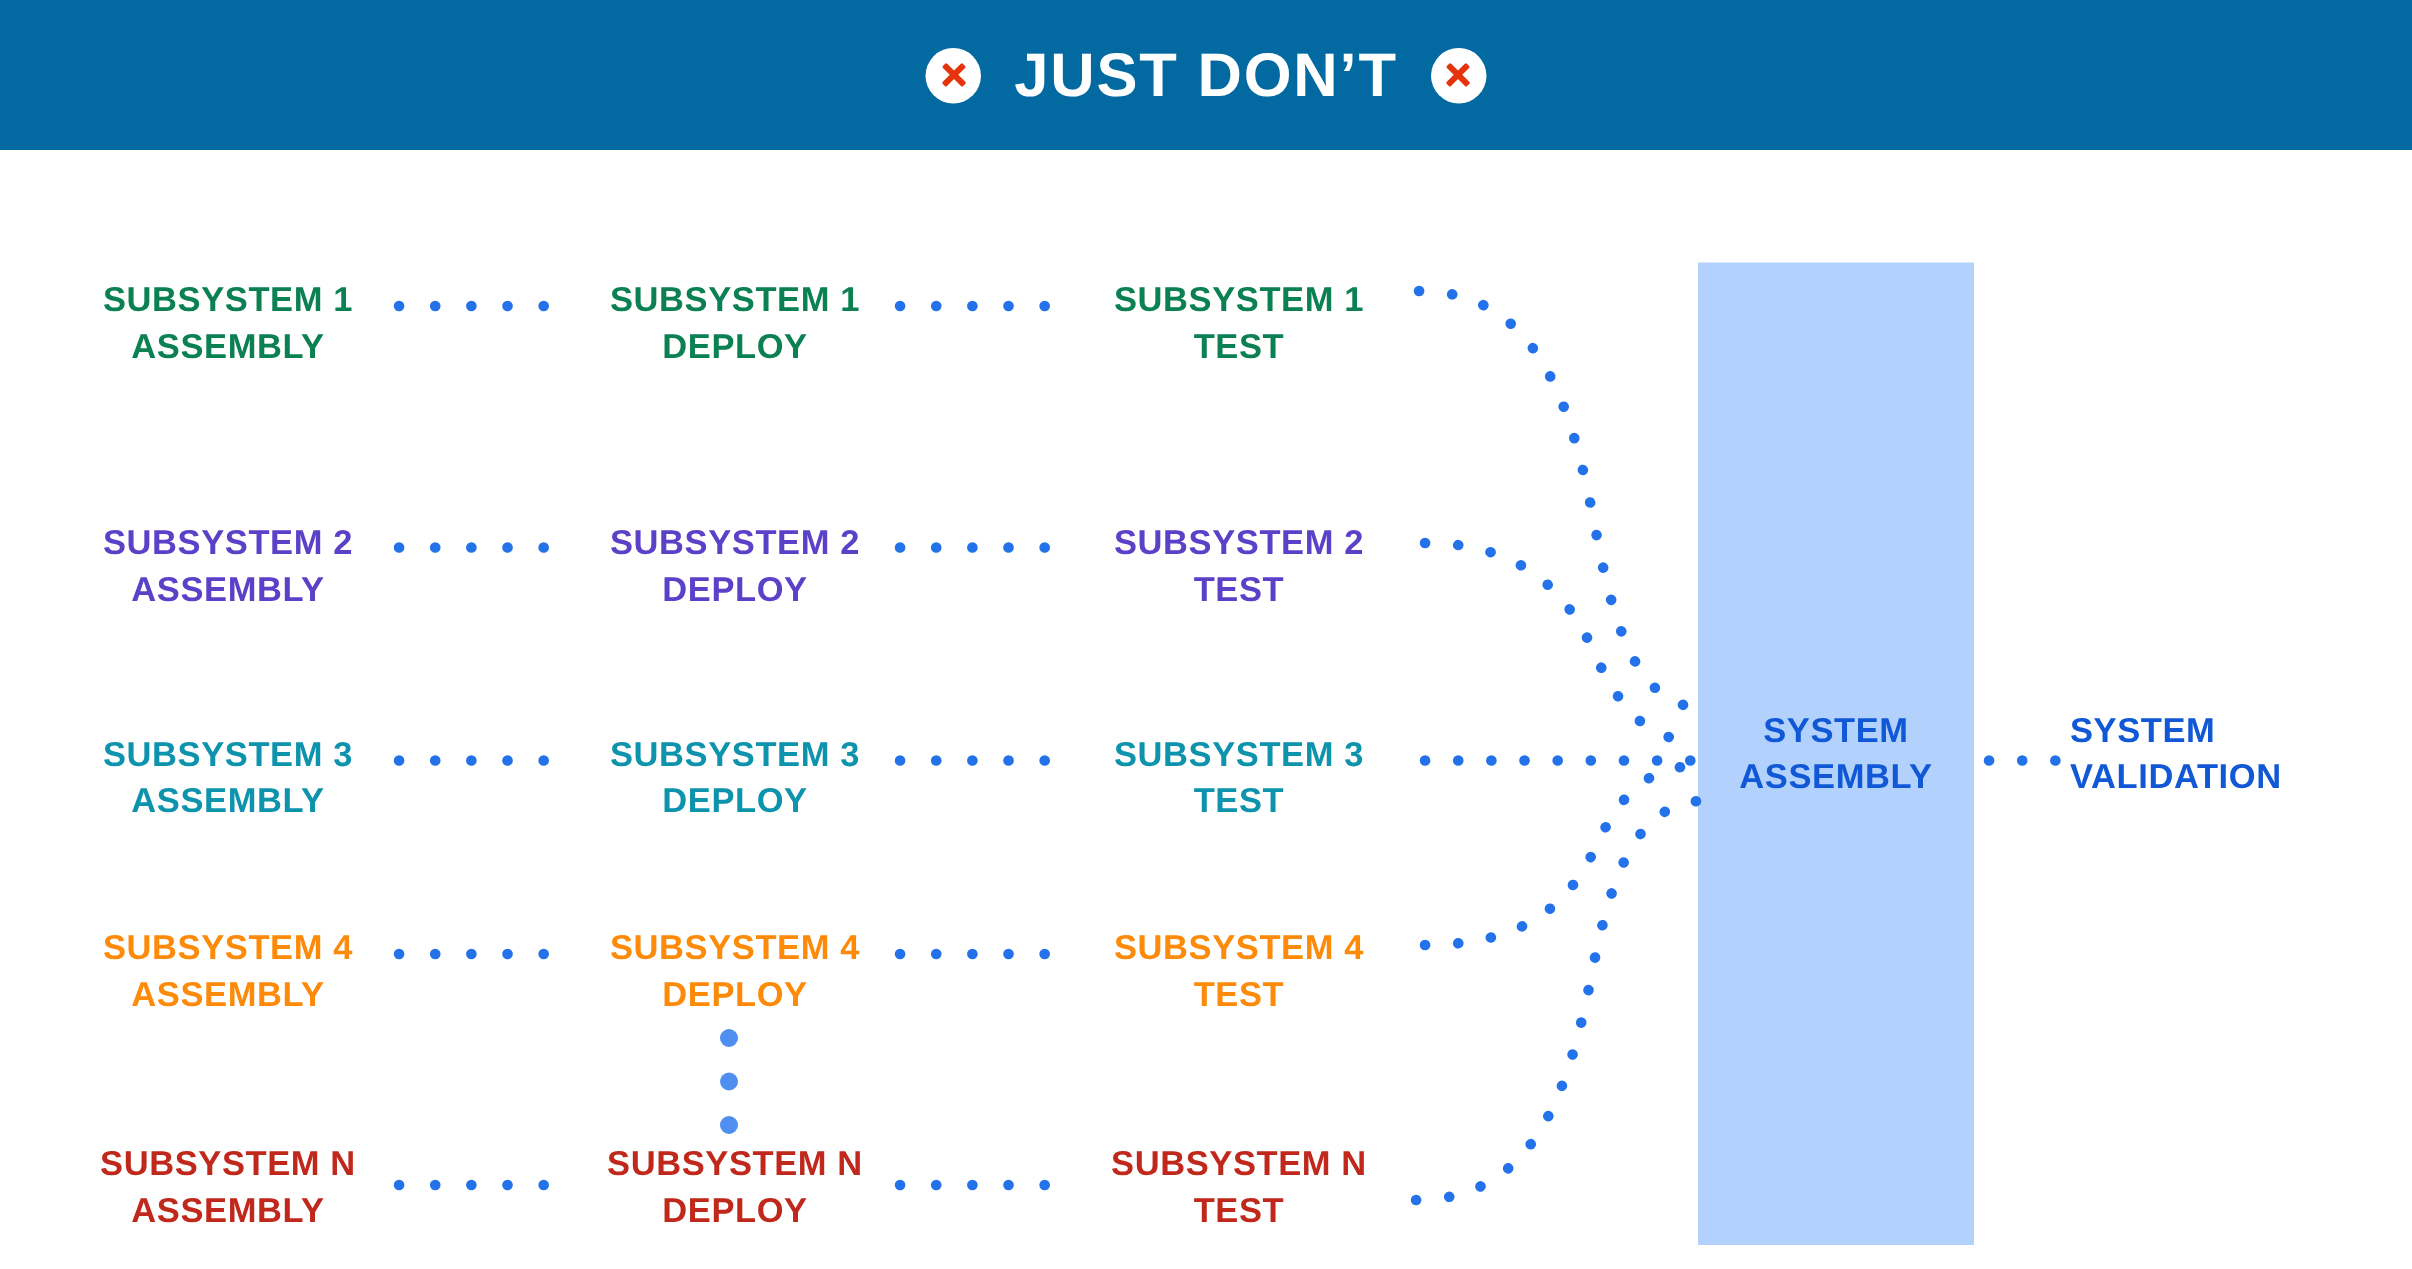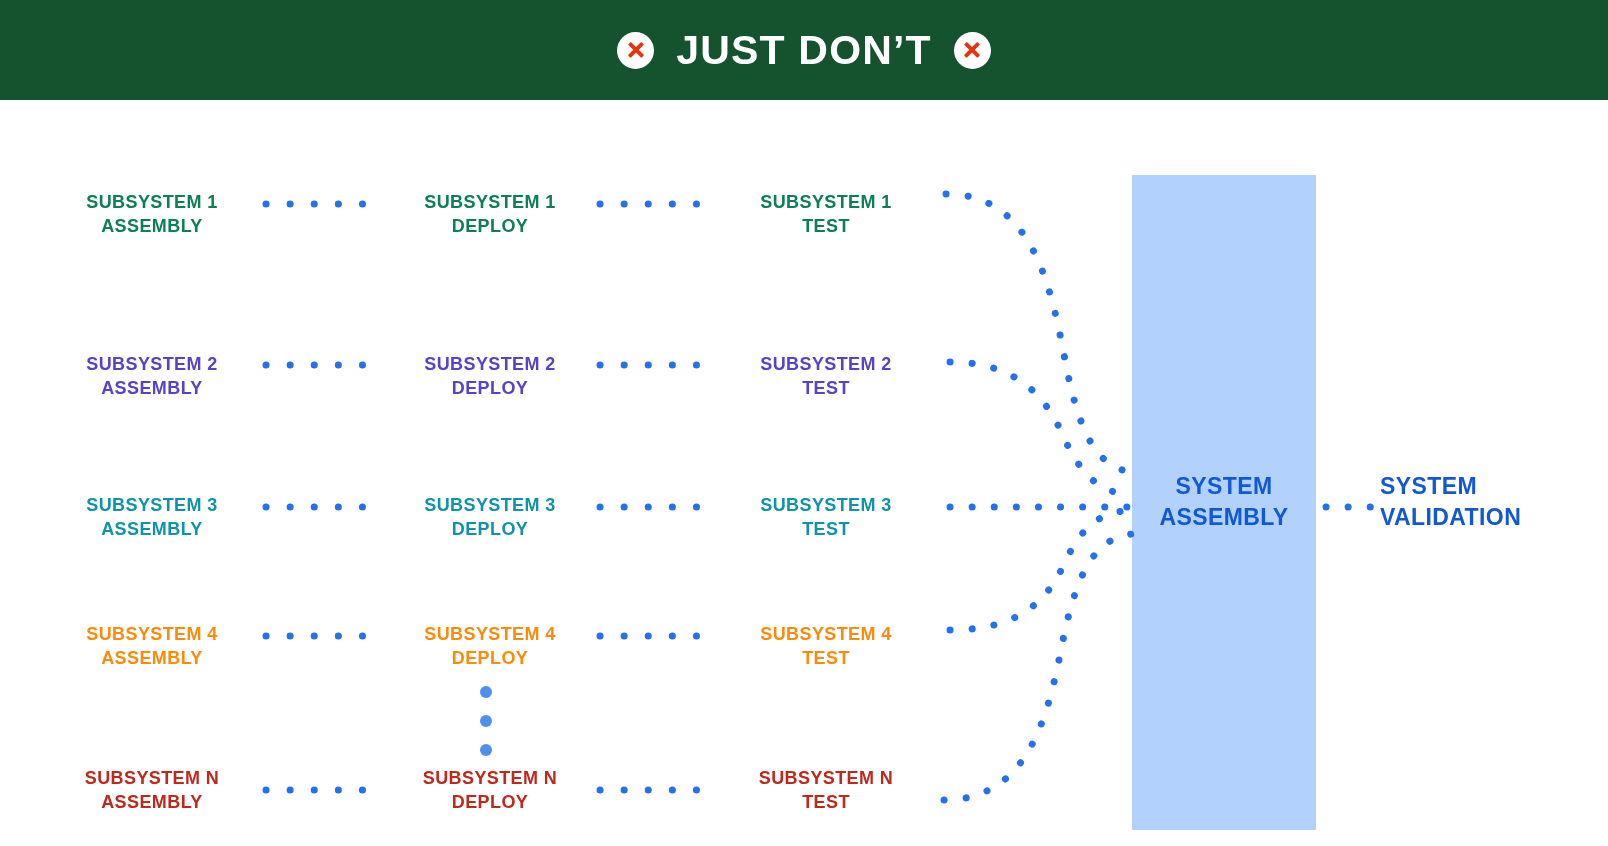--- a/index.html
+++ b/index.html
@@ -17,21 +17,21 @@
     height: 846px;
     background: #ffffff;
   }
 
   
   #banner {
     position: absolute;
     left: 0; top: 0;
     width: 1608px;
     height: 100px;
-    background: #14532d;
+    background: #0369a1;
     display: flex;
     align-items: center;
     justify-content: center;
     gap: 22px;
   }
   #banner .banner-title {
     color: #ffffff;
     font-size: 41px;
     font-weight: 700;
     letter-spacing: 1.2px;
@@ -72,21 +72,21 @@
     left: 1132px;
     top: 75px;
     width: 184px;
     height: 655px;
     background: #b2d2fd;
   }
 
   .node {
     position: absolute;
     text-align: center;
-    font-size: 18px;
+    font-size: 23px;
     font-weight: 700;
     letter-spacing: 0.4px;
     line-height: 1.33;
     white-space: pre-line;
     transform: translate(-50%, -50%);
   }
   .node.wide { width: 260px; }
 
   #sysassembly-label {
     position: absolute;

